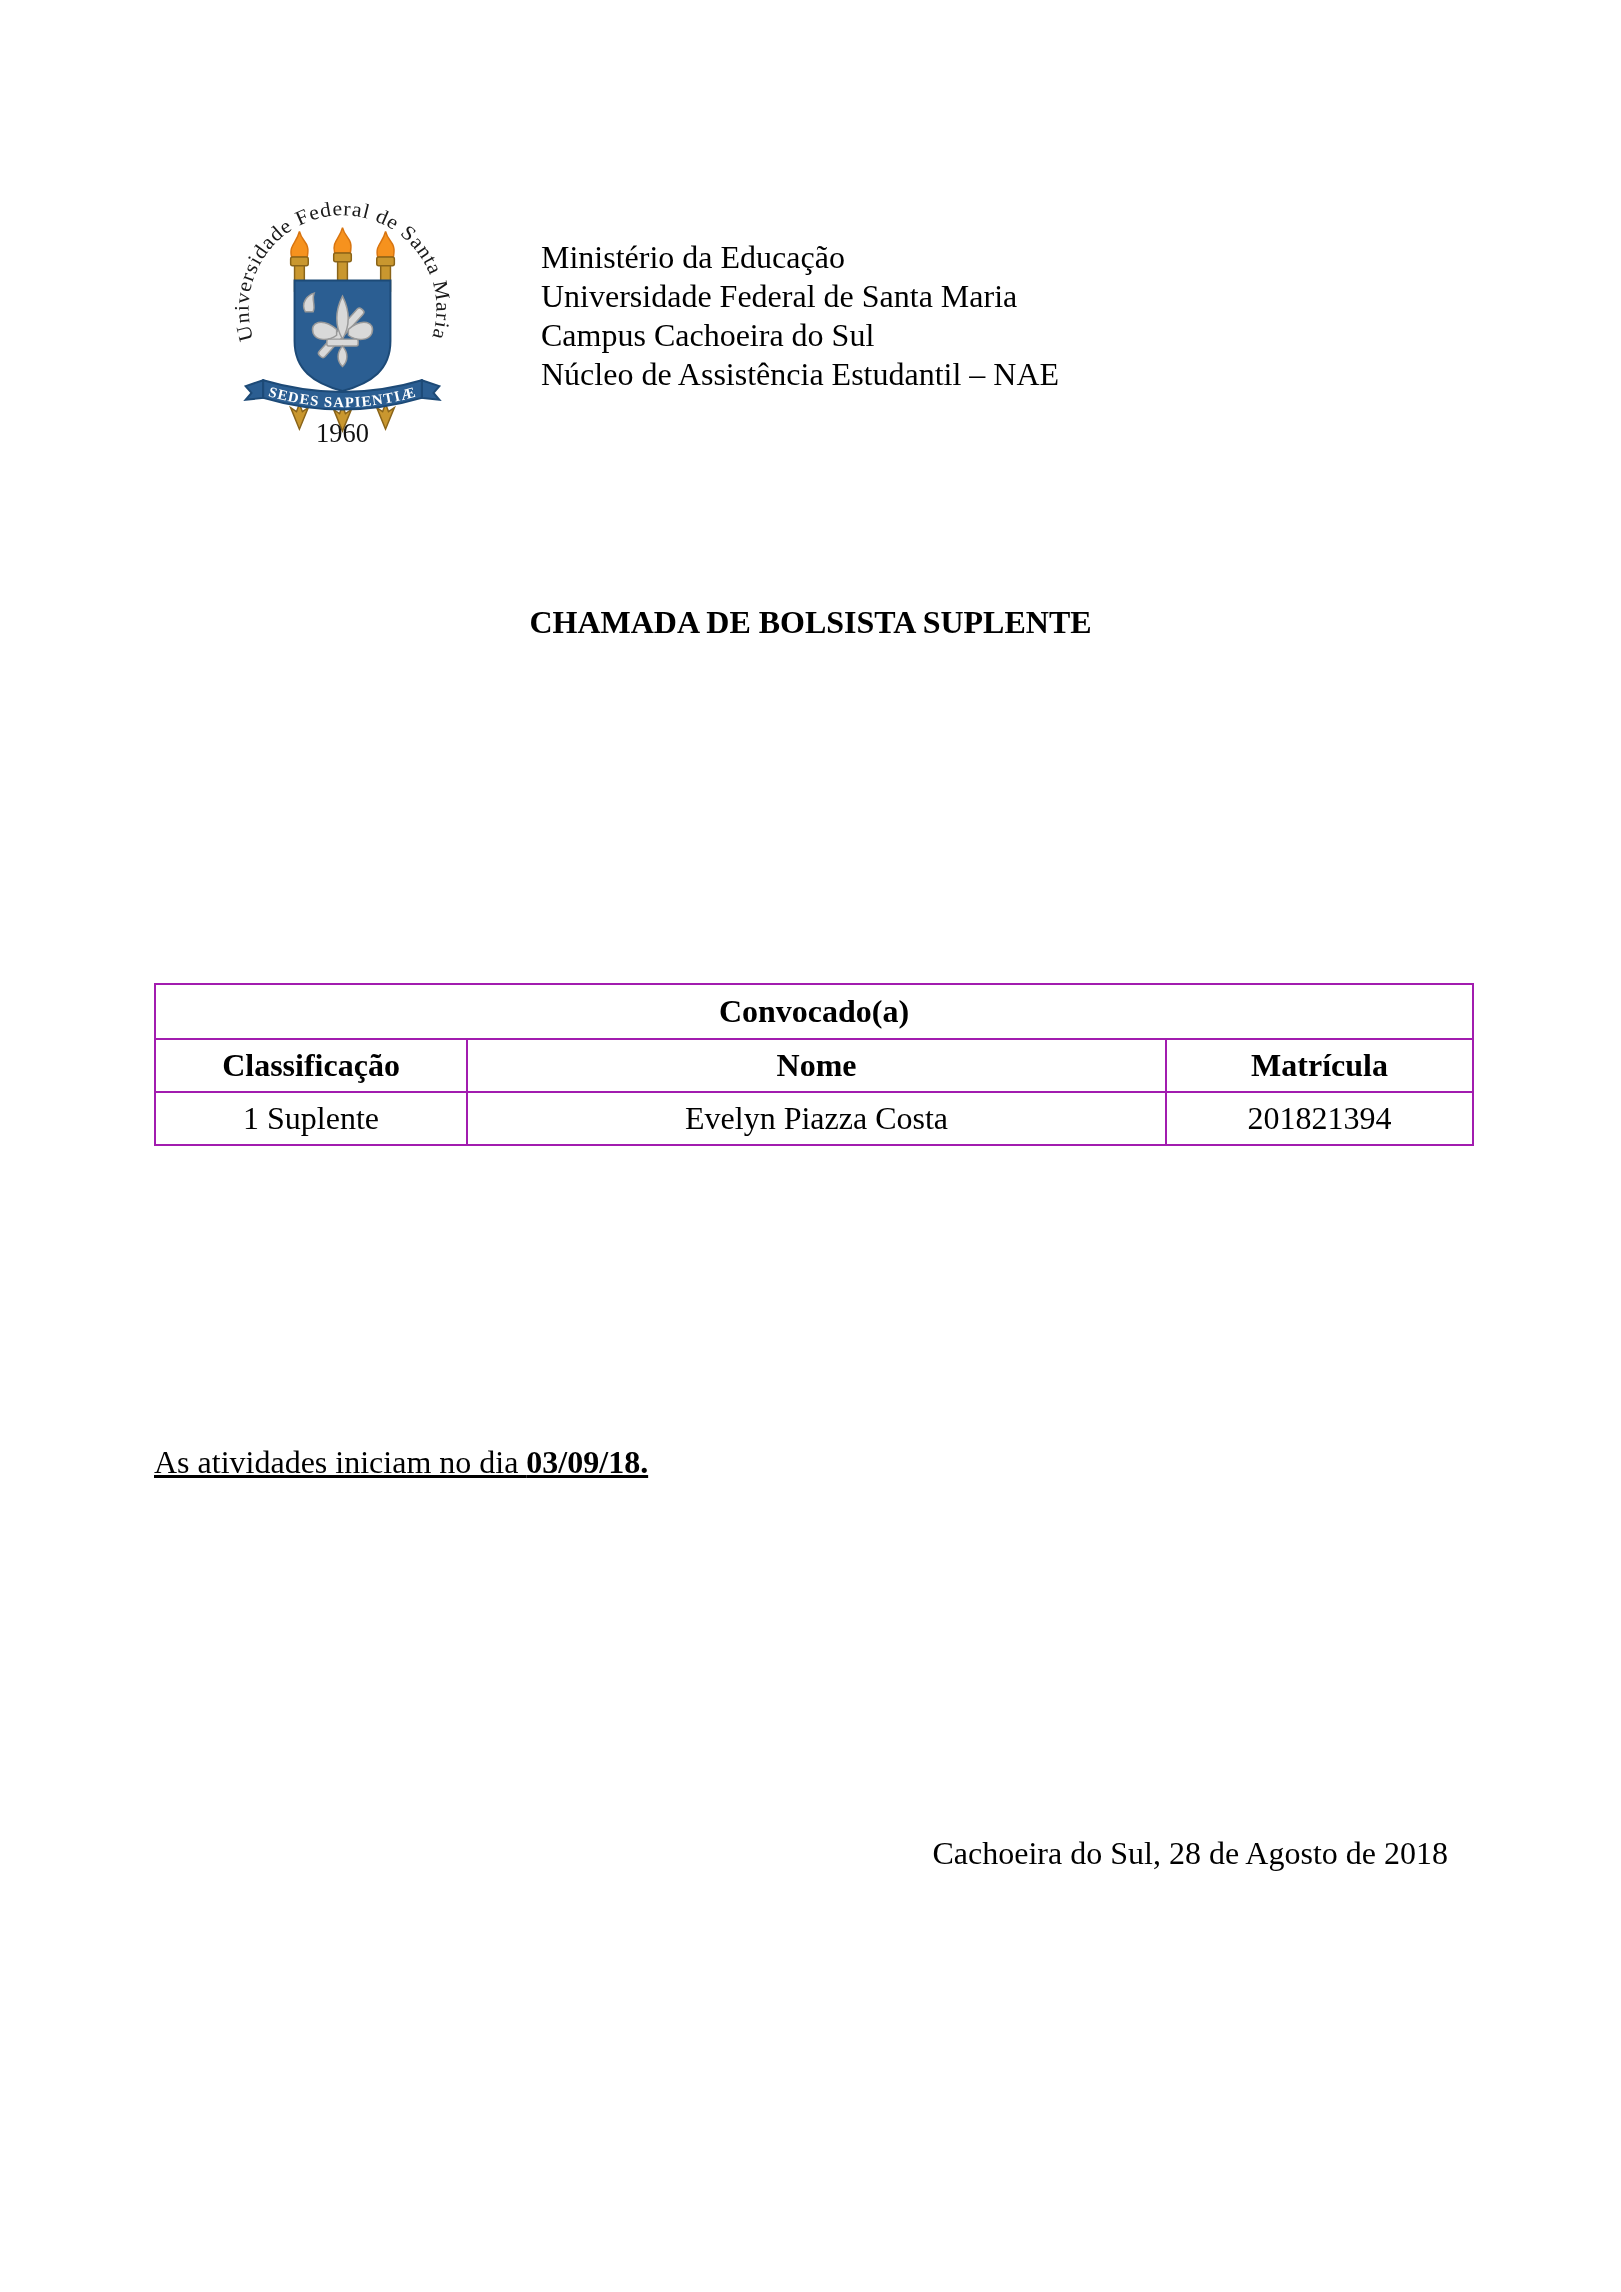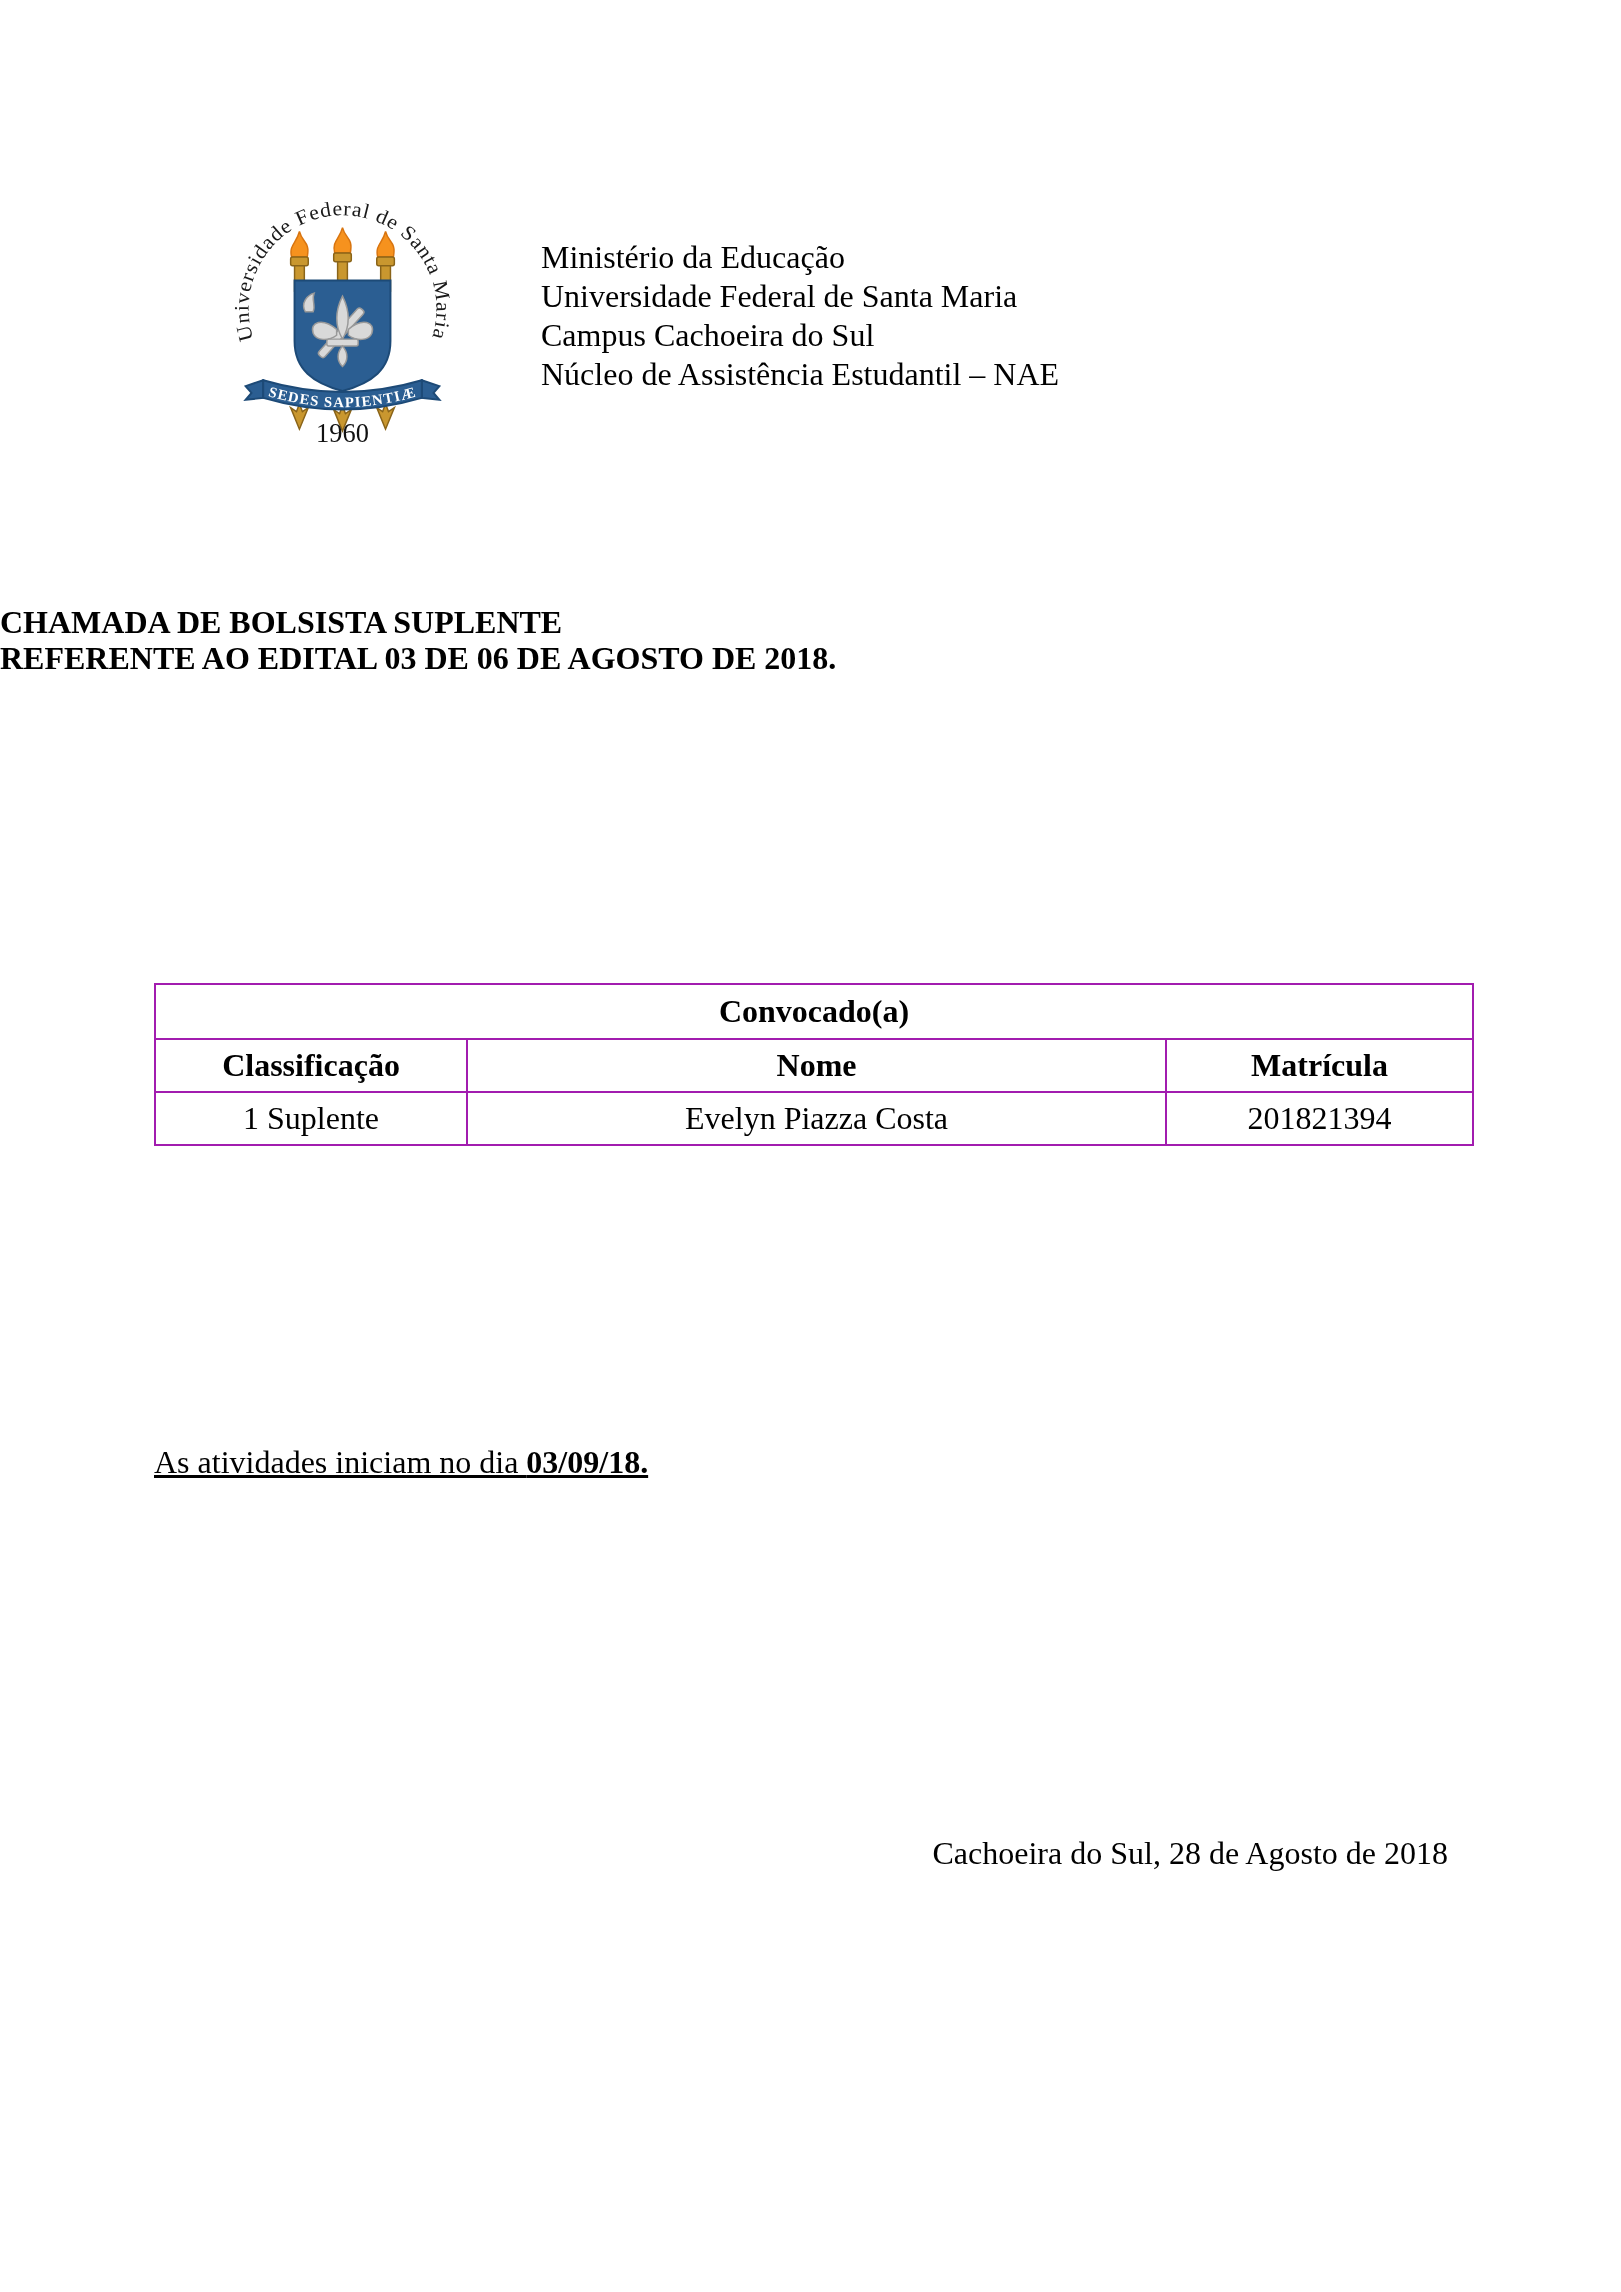--- a/index.html
+++ b/index.html
@@ -18,21 +18,21 @@
   
   .org-header {
     position:absolute; left:541px; top:238px;
     font-size:32px; line-height:39px; white-space:nowrap;
   }
   .org-header div { display:block; }
 
   
   .doc-title {
     position:absolute; left:0; top:604px; width:1621px;
-    text-align:left; font-weight:bold; font-size:32px; line-height:36px;
+    text-align:center; font-weight:bold; font-size:32px; line-height:36px;
   }
 
   
   .doc-subtitle {
     position:absolute; left:0; top:907px; width:1621px;
     text-align:center; font-size:32px; line-height:37px;
   }
   .doc-subtitle span { font-weight:bold; text-decoration:underline; }
 
   
@@ -147,21 +147,20 @@
 
   <div class="org-header">
     <div>Ministério da Educação</div>
     <div>Universidade Federal de Santa Maria</div>
     <div>Campus Cachoeira do Sul</div>
     <div>Núcleo de Assistência Estudantil – NAE</div>
   </div>
 
   <div class="doc-title">
     <div>CHAMADA DE BOLSISTA SUPLENTE</div>
-    <div>REFERENTE AO EDITAL 03 DE 06 DE AGOSTO DE 2018.</div>
   </div>
 
 
   <table class="convocados">
     <colgroup>
       <col style="width:312px">
       <col style="width:699px">
       <col style="width:307px">
     </colgroup>
     <tbody>

